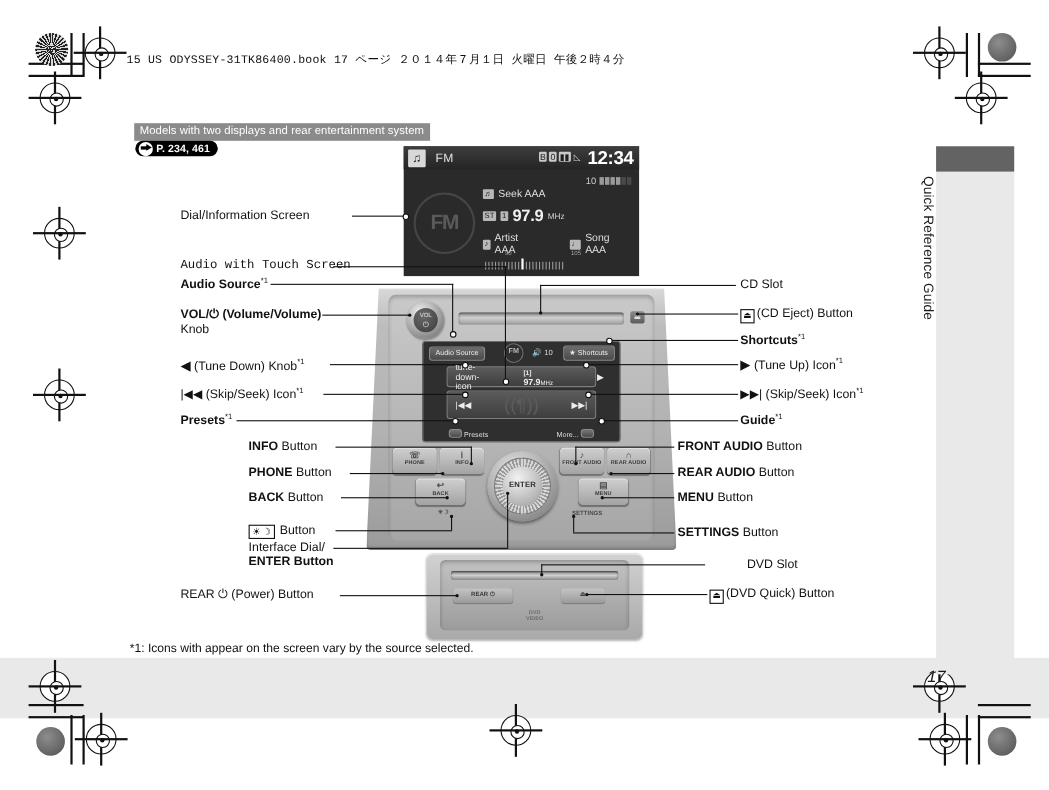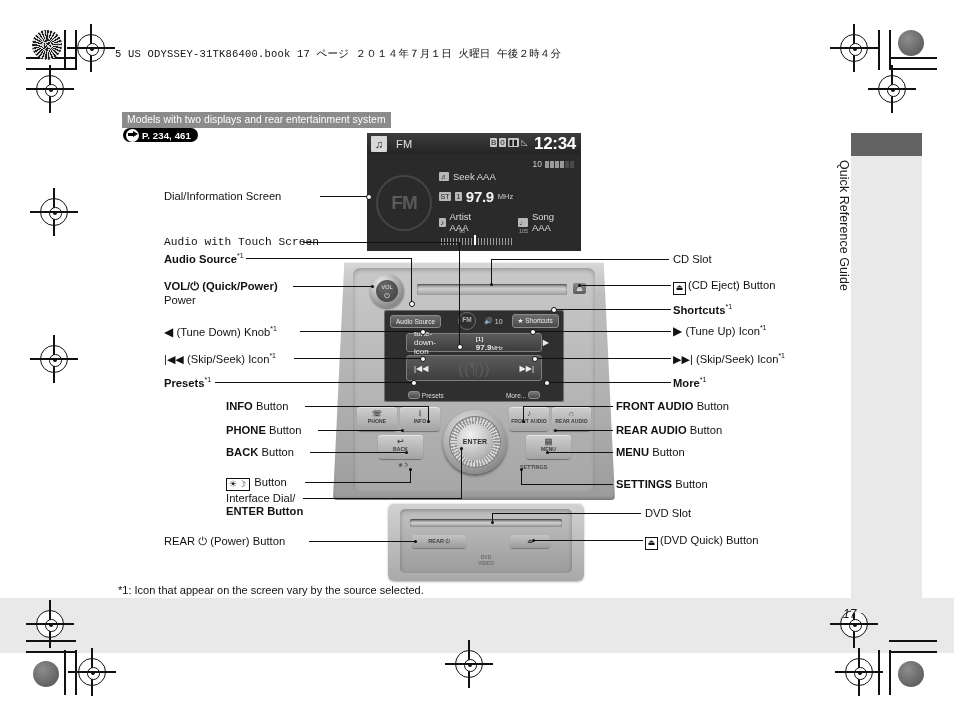--- a/index.html
+++ b/index.html
@@ -86,21 +86,21 @@
     transform: rotate(90deg);
     transform-origin: 0 0;
     font-size: 12.4px;
     color: #1a1a1a;
     letter-spacing: 0.1px;
     white-space: nowrap;
   }
   .page-num {
     position: absolute;
     left: 843px; top: 607px;
-    font-size: 12px;
+    font-size: 15px;
     color: #1a1a1a;
     font-style: italic;
   }
   .bottom-band {
     position: absolute;
     left: 0; top: 598px;
     width: 954px; height: 55px;
     background: #e9e9e9;
   }
 
@@ -696,21 +696,21 @@
   </div>
 <div class="reg" style="left:845px;top:658px;">
     <span class="dot"></span>
   </div>
 <div class="cropline" style="left:878px;top:650px;width:1.5px;height:45px;"></div>
 <div class="cropline" style="left:889px;top:650px;width:1.5px;height:45px;"></div>
 <div class="cropline" style="left:889px;top:640px;width:48px;height:1.5px;"></div>
 <div class="cropline" style="left:889px;top:651px;width:48px;height:1.5px;"></div>
 <div class="greyblob" style="left:898px;top:661px;"></div>
 
-<div class="slug">5 US ODYSSEY-31TK86400.book   17 ページ   ２０１４年７月１日   火曜日   午後２時４分</div>
+<div class="slug">15 US ODYSSEY-31TK86400.book   17 ページ   ２０１４年７月１日   火曜日   午後２時４分</div>
 
 <div class="tab-strip">
     <span class="cap"></span>
   </div>
 <div class="tab-label">Quick Reference Guide</div>
 <div class="page-num">17</div>
 
 <div class="models-banner">Models with two displays and rear entertainment system</div>
 <div class="pref-pill">
   <span class="arrow-circle"></span>
@@ -909,22 +909,22 @@
 <div class="lbl" style="left:164px;top:236px;font-family:Liberation Mono, monospace;">Audio with Touch Screen</div>
 <div class="leader" style="left:303px;top:242px;width:157px;"></div>
 <div class="leader-v" style="left:459px;top:242px;height:104px;"></div>
 <div class="ringmark" style="left:457px;top:344px;"></div>
 
 <div class="lbl" style="left:164px;top:252px;"><b>Audio Source</b><sup>*1</sup></div>
 <div class="leader" style="left:246px;top:258px;width:166px;"></div>
 <div class="leader-v" style="left:411px;top:258px;height:45px;"></div>
 <div class="ringmark" style="left:409px;top:301px;"></div>
 
-<div class="lbl" style="left:164px;top:280px;"><b>VOL/⏻ (Quick/Power)</b></div>
-<div class="lbl" style="left:164px;top:294px;">Power</div>
+<div class="lbl" style="left:164px;top:280px;"><b>VOL/⏻ (Volume/Volume)</b></div>
+<div class="lbl" style="left:164px;top:294px;">Knob</div>
 <div class="leader" style="left:293px;top:286px;width:80px;"></div>
 <div class="dotmark" style="left:371px;top:285px;"></div>
 
 <div class="lbl" style="left:164px;top:325px;"><span style="font-size:12px">◀</span> <span>(Tune Down) Knob</span><sup>*1</sup></div>
 <div class="leader" style="left:300px;top:331px;width:122px;"></div>
 <div class="ringmark" style="left:420px;top:329px;"></div>
 
 <div class="lbl" style="left:164px;top:352px;"><span style="font-size:11px">|◀◀</span> <span>(Skip/Seek) Icon</span><sup>*1</sup></div>
 <div class="leader" style="left:294px;top:358px;width:128px;"></div>
 <div class="ringmark" style="left:420px;top:356px;"></div>
@@ -975,21 +975,21 @@
 <div class="ringmark" style="left:551px;top:307px;"></div>
 
 <div class="lbl r" style="left:673px;top:324px;"><span style="font-size:12px">▶</span> <span>(Tune Up) Icon</span><sup>*1</sup></div>
 <div class="leader" style="left:532px;top:331px;width:139px;"></div>
 <div class="ringmark" style="left:530px;top:329px;"></div>
 
 <div class="lbl r" style="left:673px;top:352px;"><span style="font-size:11px">▶▶|</span> <span>(Skip/Seek) Icon</span><sup>*1</sup></div>
 <div class="leader" style="left:534px;top:358px;width:137px;"></div>
 <div class="ringmark" style="left:532px;top:356px;"></div>
 
-<div class="lbl r" style="left:673px;top:376px;"><b>More</b><sup>*1</sup></div>
+<div class="lbl r" style="left:673px;top:376px;"><b>Guide</b><sup>*1</sup></div>
 <div class="leader" style="left:546px;top:382px;width:125px;"></div>
 <div class="ringmark" style="left:544px;top:380px;"></div>
 
 <div class="lbl r" style="left:616px;top:400px;"><b>FRONT AUDIO</b><span> Button</span></div>
 <div class="leader" style="left:523px;top:406px;width:90px;"></div>
 <div class="leader-v" style="left:523px;top:406px;height:16px;"></div>
 <div class="dotmark" style="left:522px;top:420px;"></div>
 
 <div class="lbl r" style="left:616px;top:424px;"><b>REAR AUDIO</b><span> Button</span></div>
 <div class="leader" style="left:556px;top:430px;width:57px;"></div>
@@ -997,22 +997,22 @@
 
 <div class="lbl r" style="left:616px;top:446px;"><b>MENU</b><span> Button</span></div>
 <div class="leader" style="left:548px;top:452px;width:65px;"></div>
 <div class="dotmark" style="left:546px;top:451px;"></div>
 
 <div class="lbl r" style="left:616px;top:478px;"><b>SETTINGS</b><span> Button</span></div>
 <div class="leader" style="left:521px;top:484px;width:92px;"></div>
 <div class="leader-v" style="left:521px;top:470px;height:14px;"></div>
 <div class="dotmark" style="left:520px;top:468px;"></div>
 
-<div class="lbl r" style="left:645px;top:507px;">DVD Slot</div>
+<div class="lbl r" style="left:679px;top:507px;">DVD Slot</div>
 <div class="leader" style="left:492px;top:513px;width:149px;"></div>
 <div class="leader-v" style="left:492px;top:513px;height:10px;"></div>
 <div class="dotmark" style="left:491px;top:521px;"></div>
 
 <div class="lbl r" style="left:645px;top:534px;"><span class="eject-box">⏏</span><span>(DVD Quick) Button</span></div>
 <div class="leader" style="left:534px;top:540px;width:109px;"></div>
 <div class="dotmark" style="left:532px;top:539px;"></div>
 
-<div class="footnote">*1: Icon that appear on the screen vary by the source selected.</div>
+<div class="footnote">*1: Icons with appear on the screen vary by the source selected.</div>
 
 </body></html>

